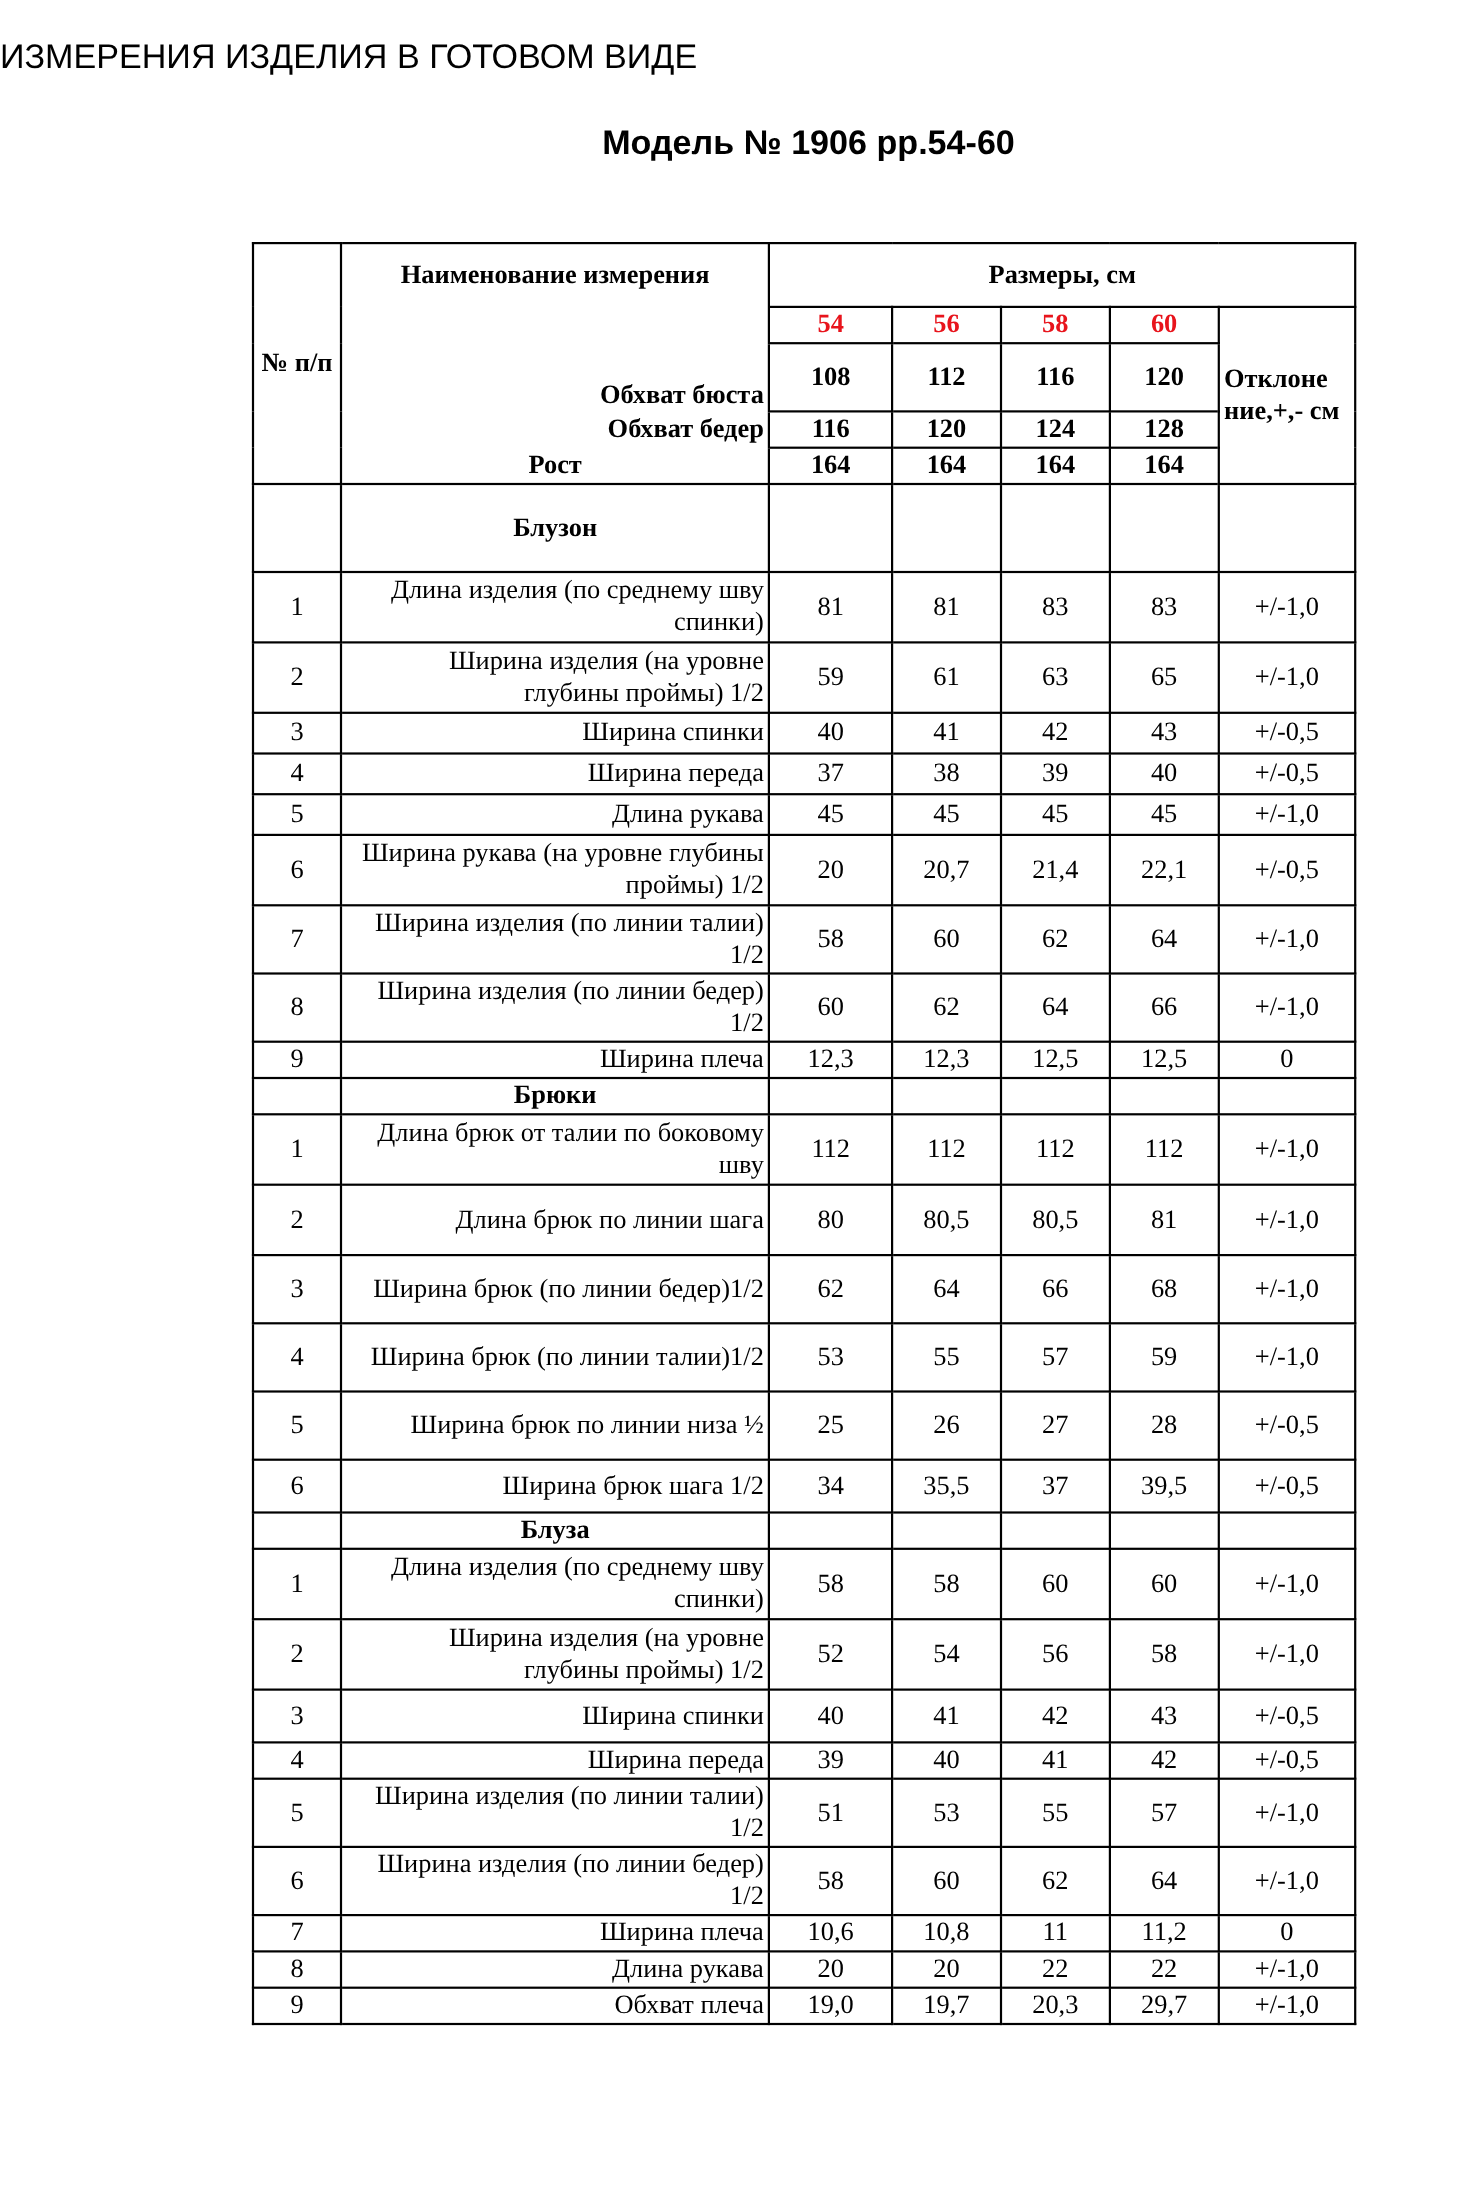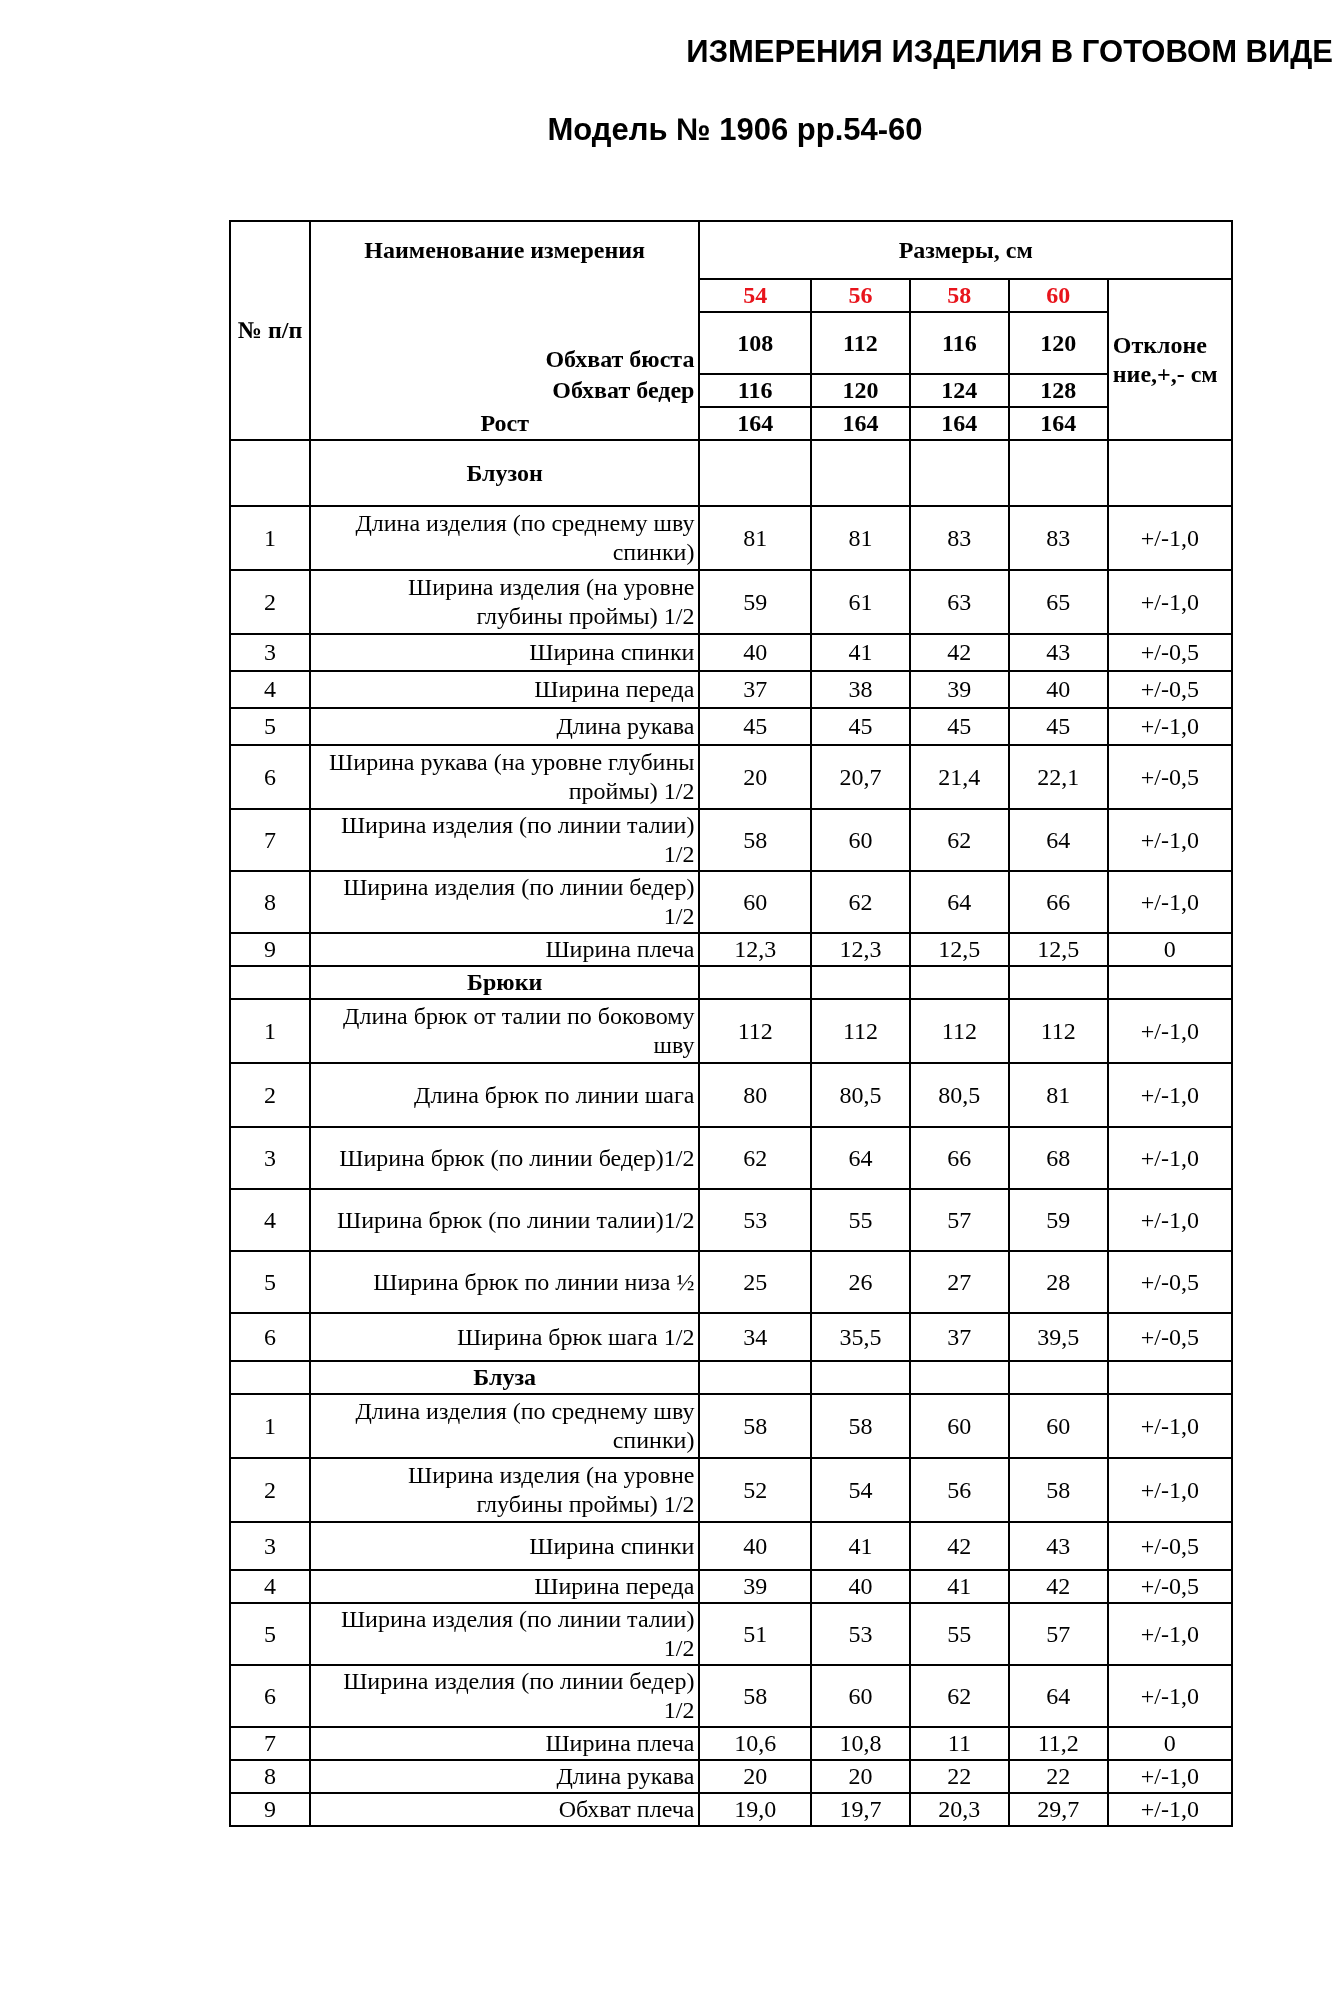--- a/index.html
+++ b/index.html
@@ -1,17 +1,17 @@
 <!DOCTYPE html>
 <html><head>
 <meta charset="utf-8">
 <style>
   html,body{margin:0;padding:0;background:#fff;}
   body{width:1333px;height:2000px;position:relative;font-family:"Liberation Serif",serif;color:#000;}
-  .title{position:absolute;left:0;width:1333px;top:34px;text-align:right;font-family:"Liberation Sans",sans-serif;font-weight:bold;font-size:31px;}
+  .title{position:absolute;left:0;width:1333px;top:34px;text-align:left;font-family:"Liberation Sans",sans-serif;font-weight:normal;font-size:31px;}
   .subtitle{position:absolute;left:0;width:1470px;top:112px;text-align:center;font-family:"Liberation Sans",sans-serif;font-weight:bold;font-size:31px;}
   table{position:absolute;left:229px;top:220px;border-collapse:collapse;table-layout:fixed;width:1004px;}
   td{border:2px solid #000;font-size:24px;text-align:center;vertical-align:middle;padding:0 4px;line-height:29px;}
   .c0{width:76px;} .c1{width:370px;} .c2{width:106px;} .c3{width:94px;} .c4{width:94px;} .c5{width:94px;} .c6{width:118px;}
   .hdr{font-weight:bold;}
   .red{color:#e8141c;font-weight:bold;}
   .name{text-align:right;padding-left:10px;}
   .section{font-weight:bold;}
 </style>
 </head>
@@ -58,21 +58,21 @@
       <td class="hdr">124</td>
       <td class="hdr">128</td>
     </tr>
     <tr style="height:33px">
       <td class="hdr" style="border-top:none">Рост</td>
       <td class="hdr">164</td>
       <td class="hdr">164</td>
       <td class="hdr">164</td>
       <td class="hdr">164</td>
     </tr>
-  <tr style="height: 66px;">
+  <tr style="height: 80px;">
         <td></td>
         <td class="section">Блузон</td>
         <td></td>
         <td></td>
         <td></td>
         <td></td>
         <td></td>
       </tr>
       <tr style="height: 64px;">
         <td>1</td>

